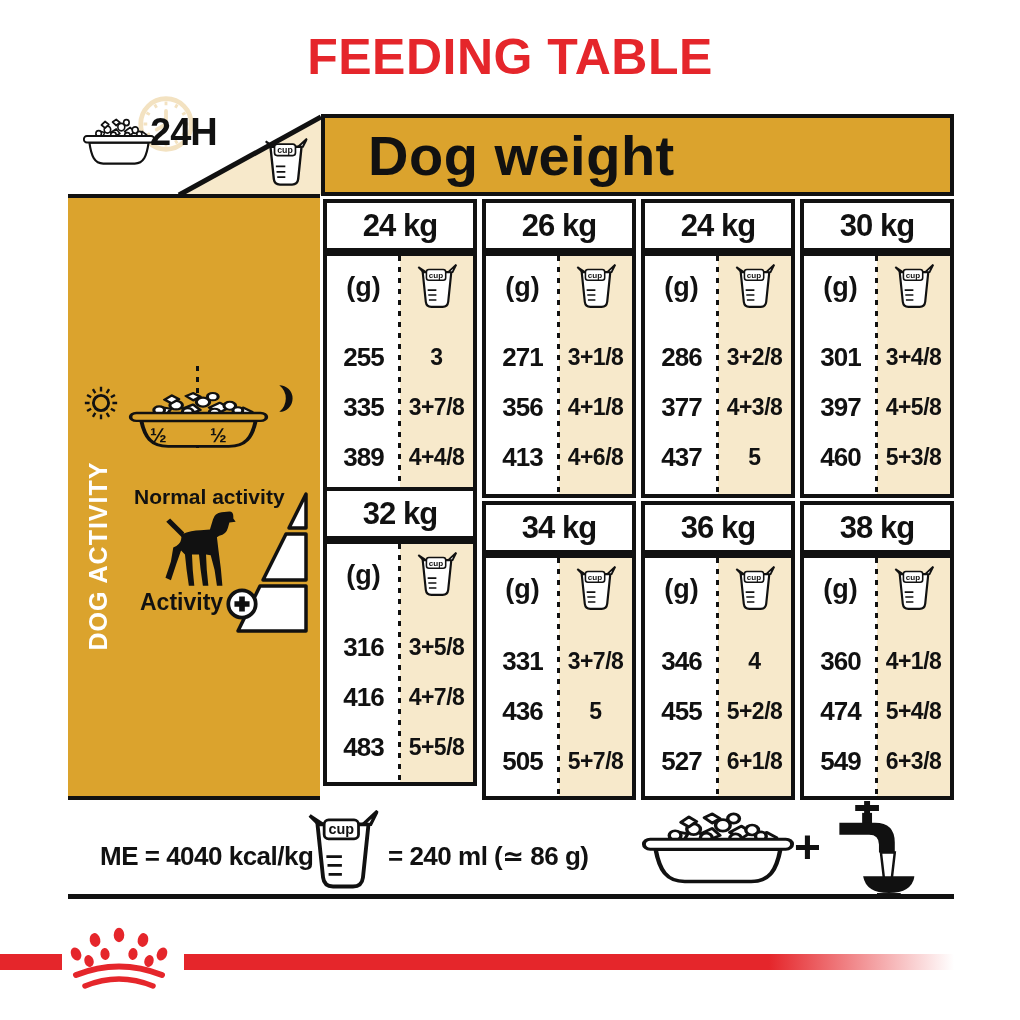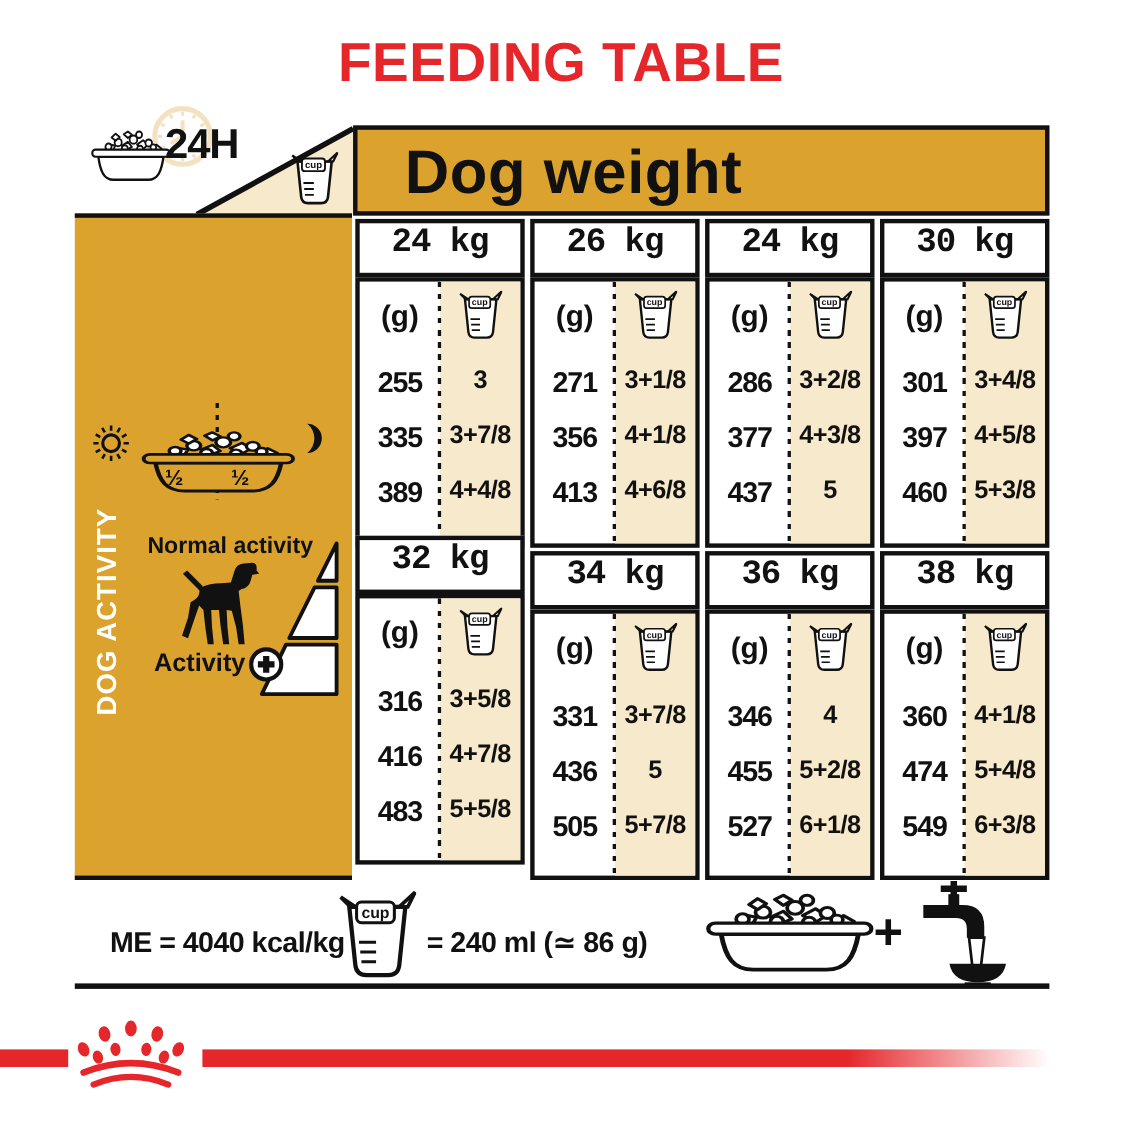--- a/index.html
+++ b/index.html
@@ -20,28 +20,28 @@
          border-top:4px solid #111;border-bottom:4px solid #111;box-sizing:border-box;}
   .vlabel{left:30px;top:358px;transform:translate(-50%,-50%) rotate(-90deg);white-space:nowrap;
           color:#fff;font-size:25px;font-weight:800;letter-spacing:1px;}
   .half-lbl{font-size:20px;font-weight:800;}
   .dotline{width:3px;background-image:repeating-linear-gradient(to bottom,#111 0 5px,transparent 5px 11px);}
   .act-txt{font-size:21px;font-weight:700;}
   .act-txt2{font-size:23px;font-weight:700;}
   
   .wcol{position:absolute;width:154px;}
   .whead{height:53px;border:4px solid #111;box-sizing:border-box;background:#fff;display:flex;
-         align-items:flex-start;justify-content:center;font-size:31px;font-weight:800;letter-spacing:-1px;font-family:Liberation Mono, monospace;}
+         align-items:center;justify-content:center;font-size:31px;font-weight:800;letter-spacing:-1px;}
   .wbody{height:246px;border:4px solid #111;box-sizing:border-box;background:#fff;position:relative;
          display:flex;margin-top:0;}
   .half{width:73px;display:flex;flex-direction:column;align-items:center;box-sizing:border-box;}
   .hc{background:var(--beige,#F7E9CB);}
   .unit-row{height:62px;display:flex;align-items:center;justify-content:center;}
   .gap1{height:14px;} .gap2{height:16px;}
-  .vrow{height:50px;width:100%;display:flex;justify-content:center;
+  .vrow{height:50px;width:100%;display:flex;align-items:center;justify-content:center;
         font-size:26px;font-weight:700;letter-spacing:-1px;}
   .cupv{font-size:23px;font-weight:800;letter-spacing:-.5px;}
   .unit{font-size:27px;font-weight:700;}
   .cup-ic{width:40px;height:46px;}
   .dots{position:absolute;left:71px;top:0;bottom:0;width:3px;
         background-image:repeating-linear-gradient(to bottom,#111 0 5px,transparent 5px 11px);}
   
   .foot-txt{font-size:26px;font-weight:700;letter-spacing:-.5px;}
   .plus-txt{font-size:46px;font-weight:900;line-height:46px;}
   .foot-line{left:68px;top:894px;width:886px;height:5px;background:#111;}

